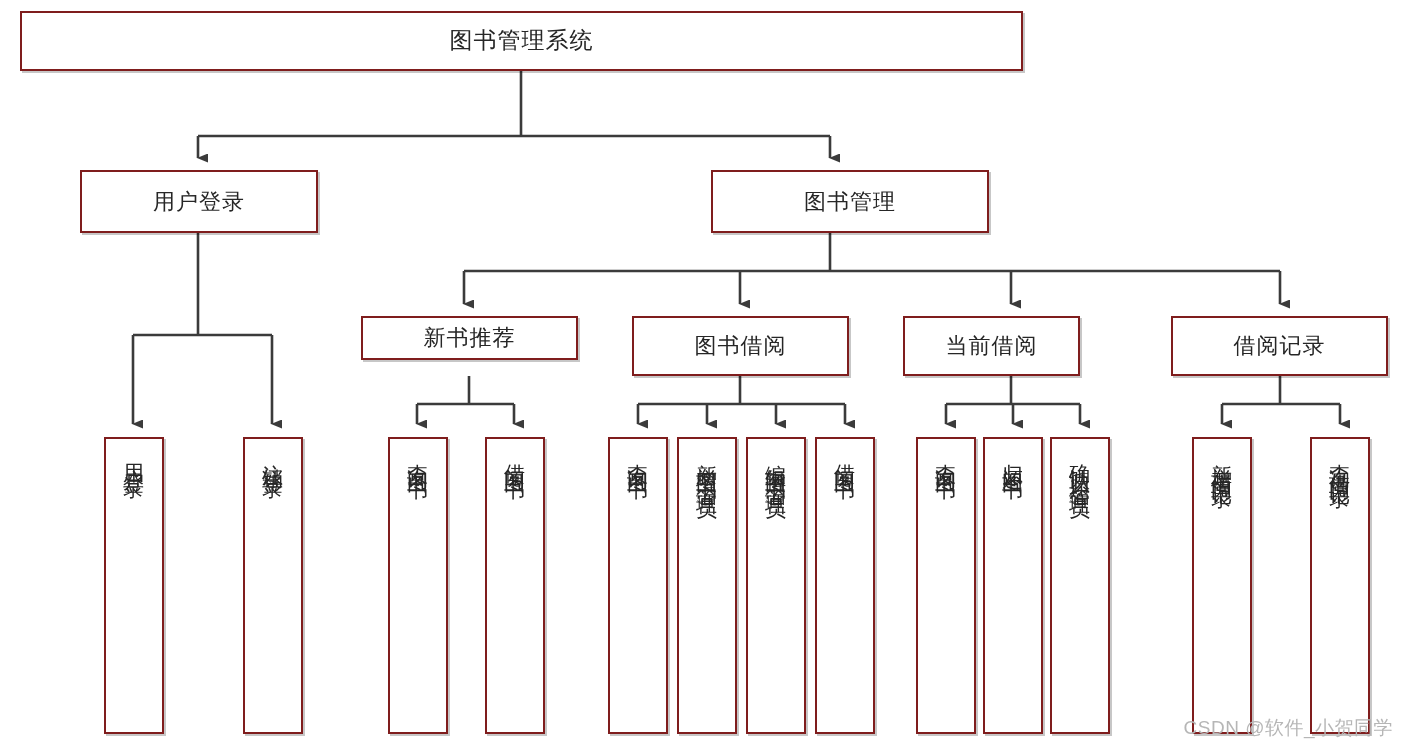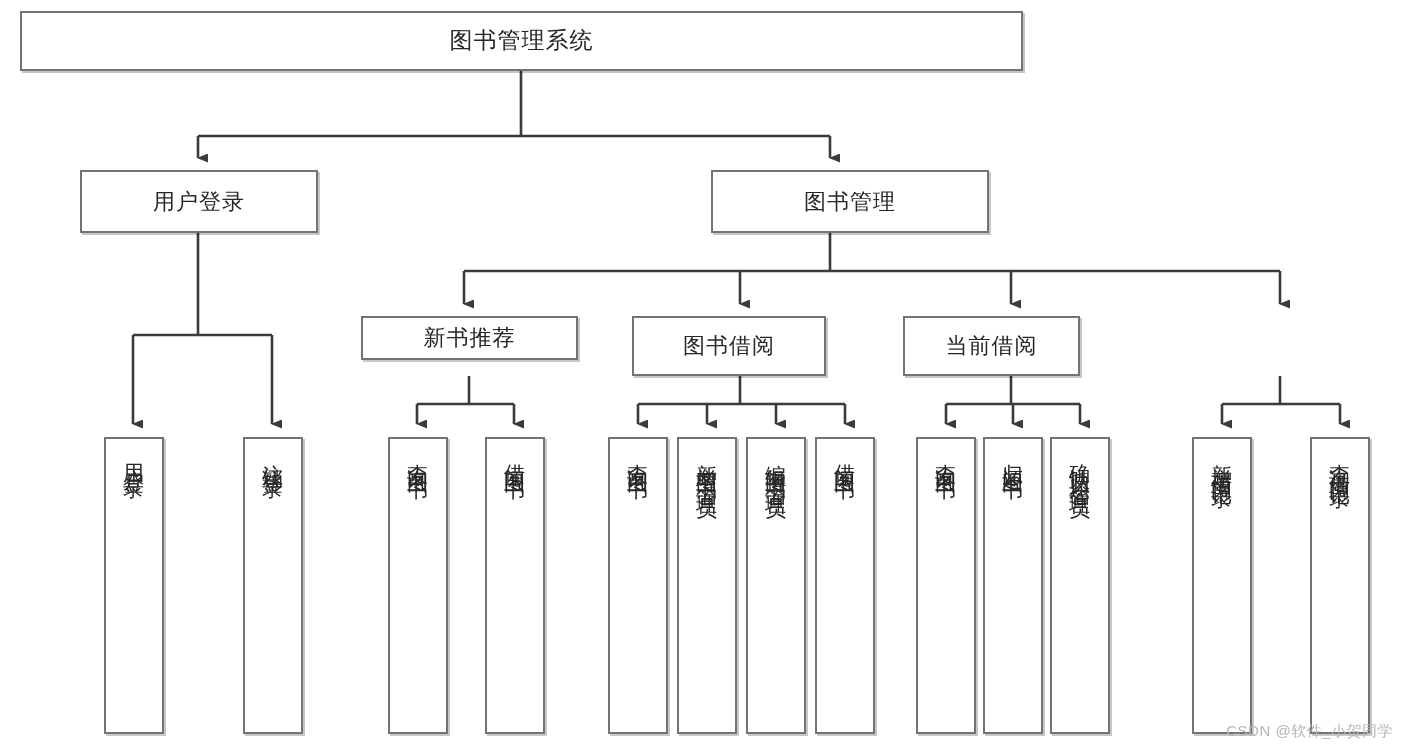--- a/index.html
+++ b/index.html
@@ -21,21 +21,21 @@
     position: absolute;
     left: 0;
     top: 0;
     width: 1405px;
     height: 747px;
   }
   .node {
     position: absolute;
     box-sizing: border-box;
     background: #ffffff;
-    border: 2px solid #737373;
+    border: 2px solid #7f1d1d;
     box-shadow: 2px 2px 0 rgba(0,0,0,0.22);
     display: flex;
     align-items: center;
     justify-content: center;
     z-index: 2;
   }
   .node-label {
     color: #262626;
     text-align: center;
     line-height: 1.18;
@@ -58,21 +58,21 @@
     text-orientation: upright;
     font-size: 21px;
     letter-spacing: 5px;
     line-height: 1;
     white-space: nowrap;
   }
   .watermark {
     position: absolute;
     right: 12px;
     bottom: 6px;
-    font-size: 15px;
+    font-size: 19px;
     color: #b6b6b6;
     letter-spacing: 0.5px;
     z-index: 5;
     white-space: nowrap;
   }
 </style>
 </head>
 <body>
 
 <div id="diagram-root">
@@ -134,26 +134,29 @@
   <div class="node horizontal" style="left:80px; top:170px; width:238px; height:63px;">
     <span class="node-label">用户登录</span>
   </div>
   <div class="node horizontal" style="left:711px; top:170px; width:278px; height:63px;">
     <span class="node-label">图书管理</span>
   </div>
 
   <div class="node horizontal" style="left:361px; top:316px; width:217px; height:44px;">
     <span class="node-label">新书推荐</span>
   </div>
-  <div class="node horizontal" style="left:632px; top:316px; width:194px; height:60px;">
+  <div class="node horizontal" style="left:632px; top:316px; width:217px; height:60px;">
     <span class="node-label">图书借阅</span>
   </div>
   <div class="node horizontal" style="left:903px; top:316px; width:177px; height:60px;">
     <span class="node-label">当前借阅</span>
   </div>
+  <div class="node horizontal" style="left:1171px; top:316px; width:217px; height:60px;">
+    <span class="node-label">借阅记录</span>
+  </div>
 
   <div class="node vertical" style="left:104px; top:437px; width:60px; height:297px;">
     <span class="node-label">用户登录</span>
   </div>
   <div class="node vertical" style="left:243px; top:437px; width:60px; height:297px;">
     <span class="node-label">注销登录</span>
   </div>
 
   <div class="node vertical" style="left:388px; top:437px; width:60px; height:297px;">
     <span class="node-label">查询图书</span>

